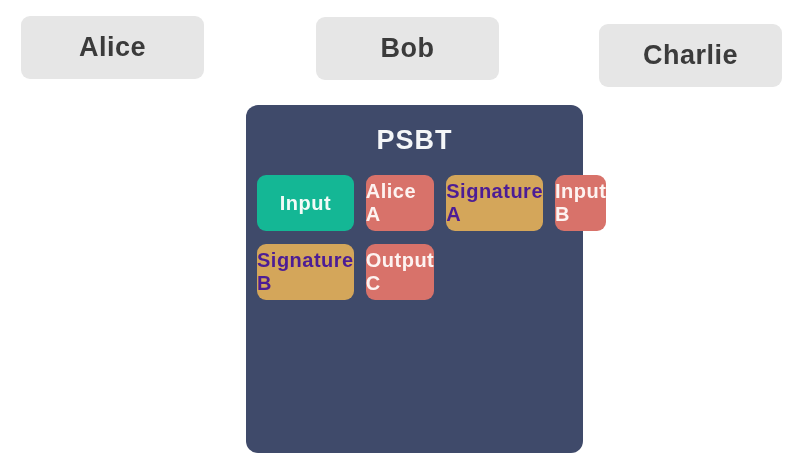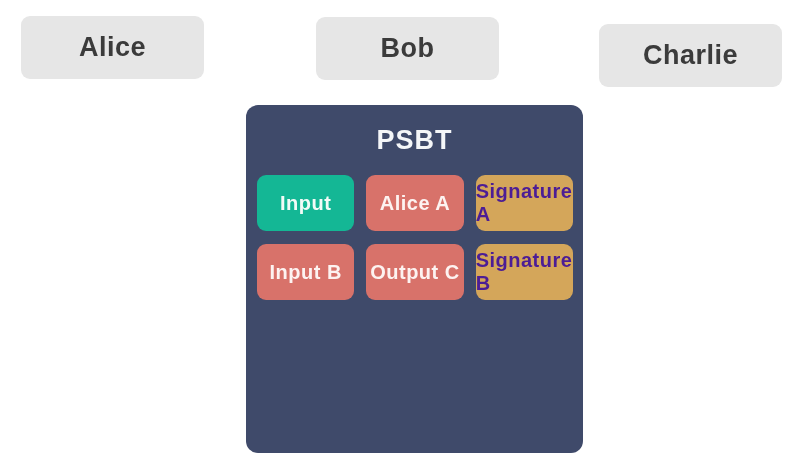--- a/index.html
+++ b/index.html
@@ -49,21 +49,21 @@
     display: flex;
     align-items: center;
     justify-content: center;
     color: #f4f6f8;
     font-size: 27px;
     font-weight: bold;
     letter-spacing: 1px;
   }
   .psbt-grid {
     display: grid;
-    grid-template-columns: 1fr 1fr 1fr;
+    grid-template-columns: 1fr 1fr 1fr 1fr;
     column-gap: 12px;
     row-gap: 13px;
     padding: 0 10px 12px 11px;
   }
   .cell {
     height: 56px;
     border-radius: 9px;
     display: flex;
     align-items: center;
     justify-content: center;
@@ -91,18 +91,18 @@
     <span>Charlie</span>
   </div>
 
   <div class="psbt">
     <div class="psbt-title">PSBT</div>
     <div class="psbt-grid">
       <div class="cell input">Input</div>
       <div class="cell output">Alice A</div>
       <div class="cell signature">Signature A</div>
       <div class="cell output">Input B</div>
+      <div class="cell signature">Signature B</div>
       <div class="cell output">Output C</div>
-      <div class="cell signature">Signature B</div>
     </div>
   </div>
 
 </div>
 
 </body></html>

